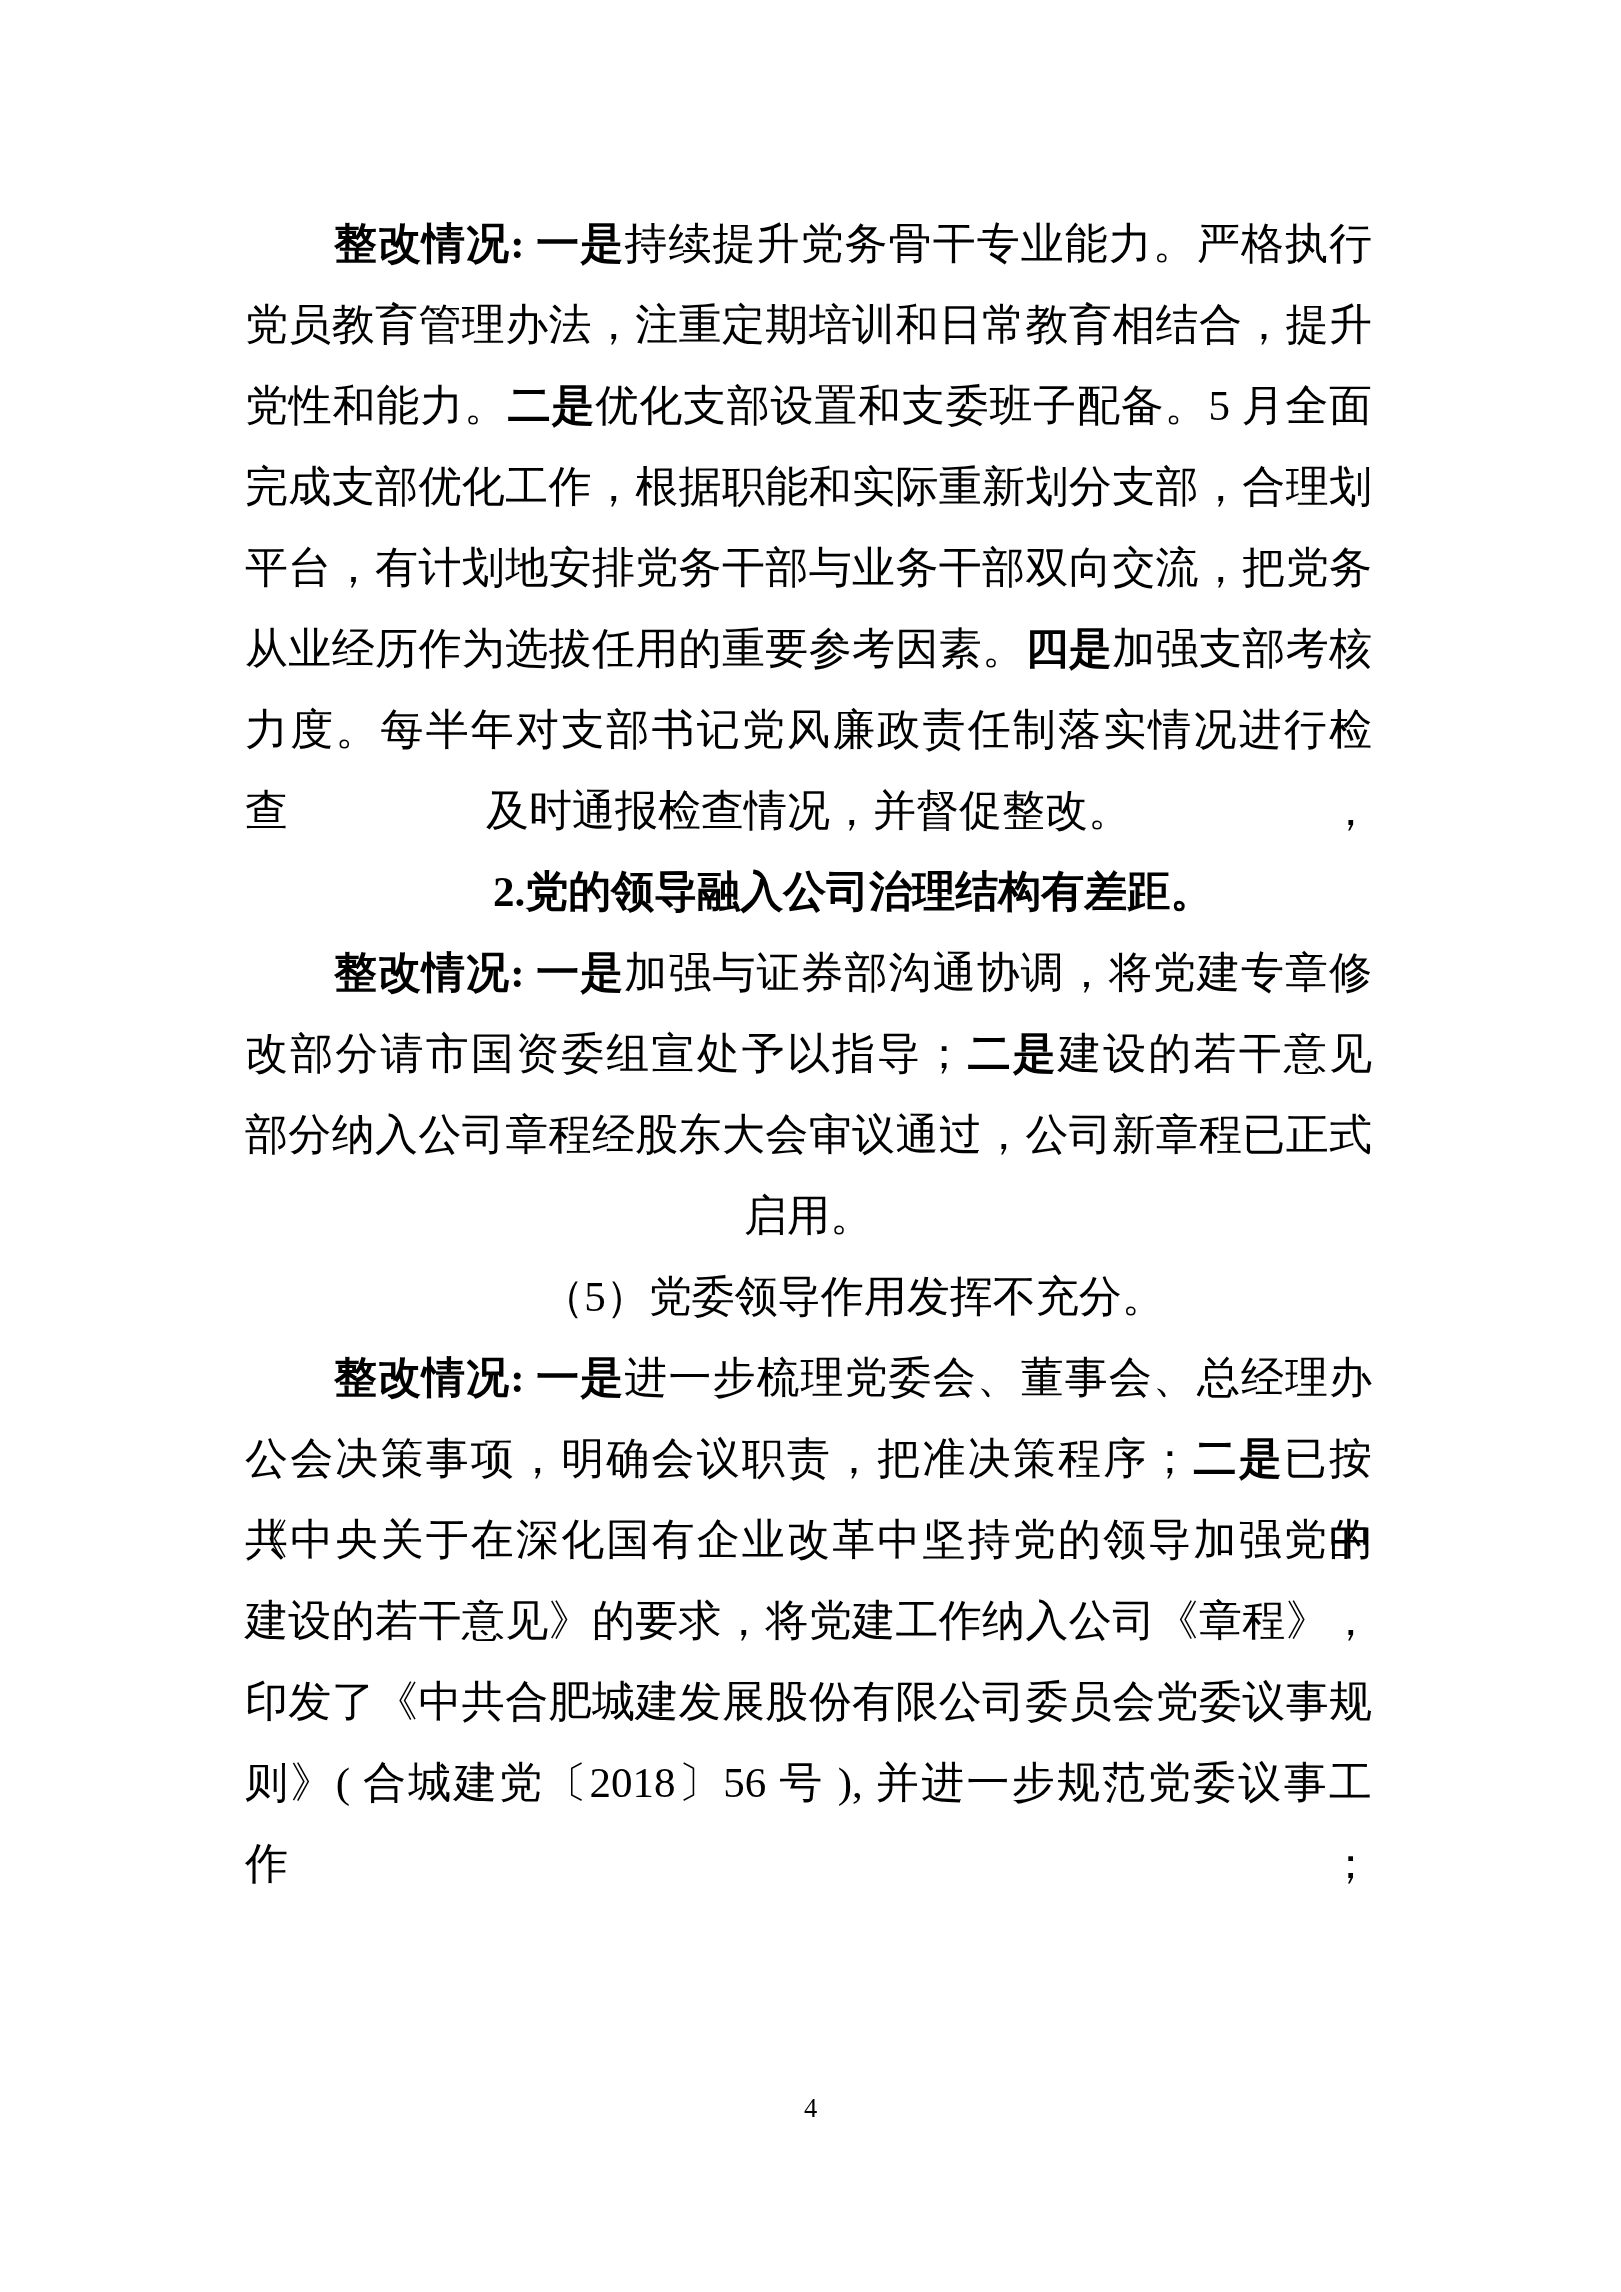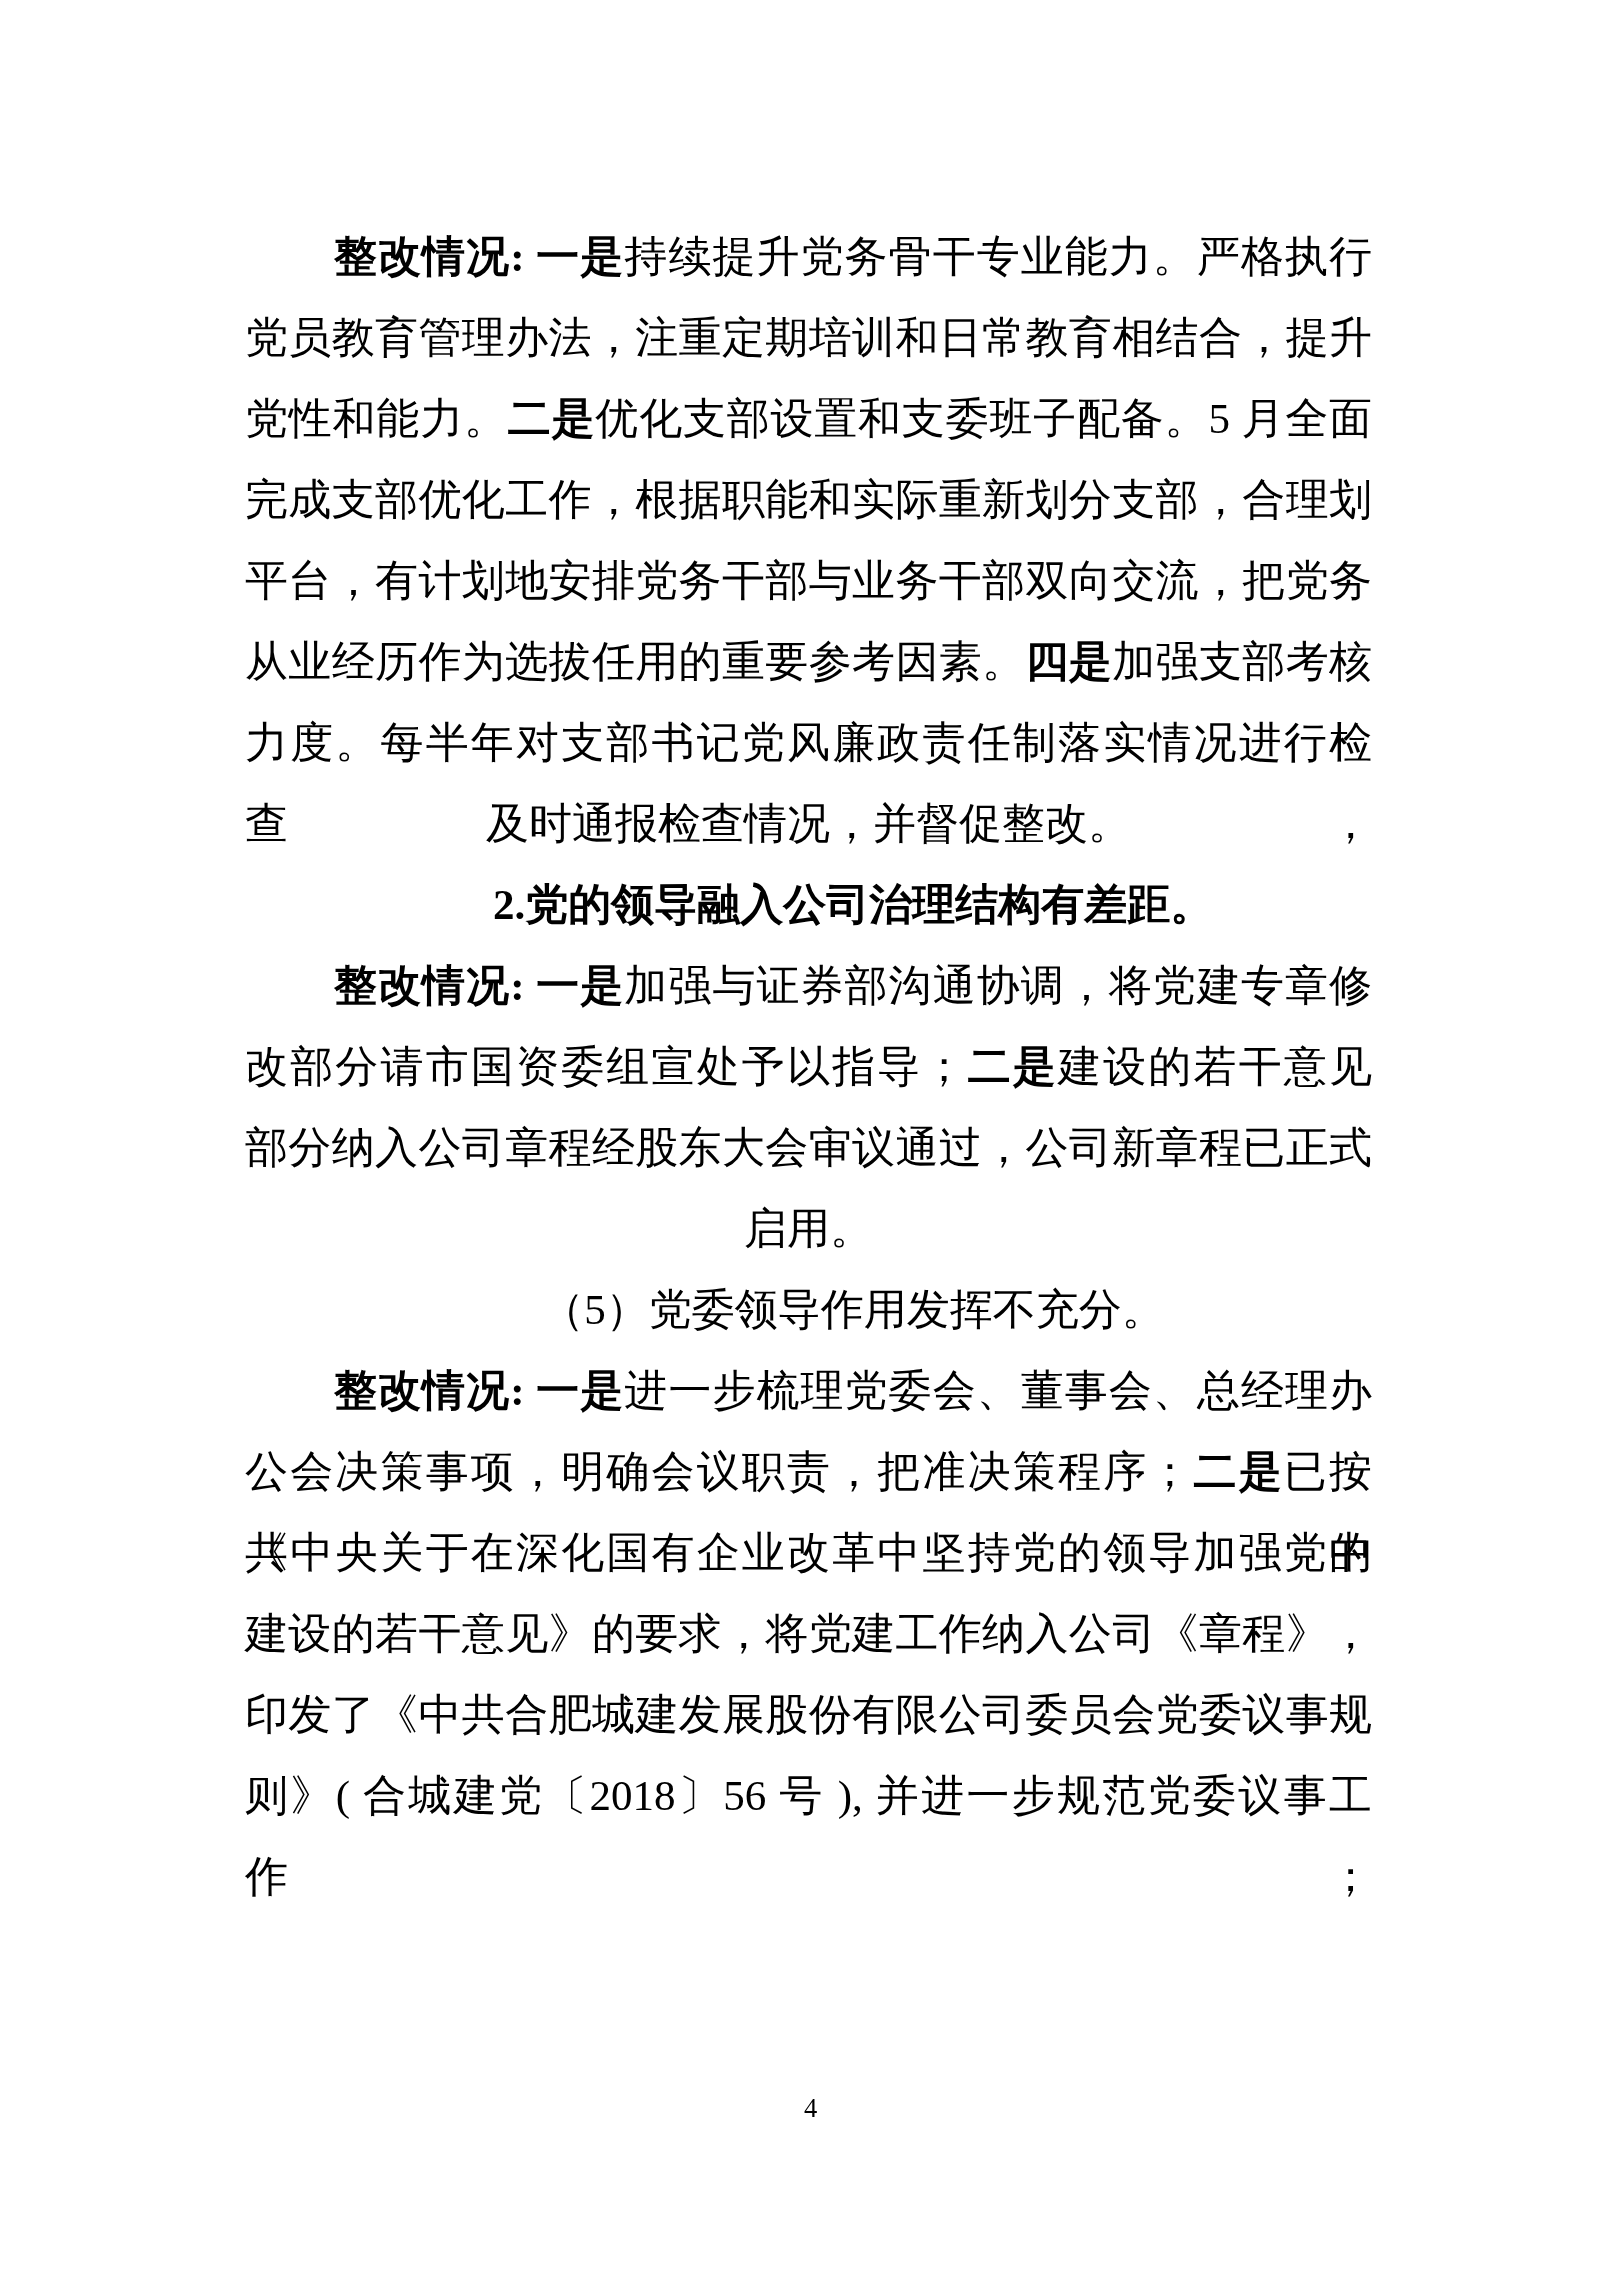--- a/index.html
+++ b/index.html
@@ -12,21 +12,21 @@
     width: 1621px;
     height: 2293px;
     background: #ffffff;
     color: #000000;
     font-family: "Liberation Serif", "DejaVu Serif", serif;
     overflow: hidden;
   }
   .doc-body {
     position: absolute;
     left: 245px;
-    top: 216px;
+    top: 203px;
     width: 1127px;
   }
   .line {
     height: 81px;
     line-height: 81px;
     font-size: 43px;
     color: #000000;
     white-space: nowrap;
     box-sizing: border-box;
     text-align: center;

